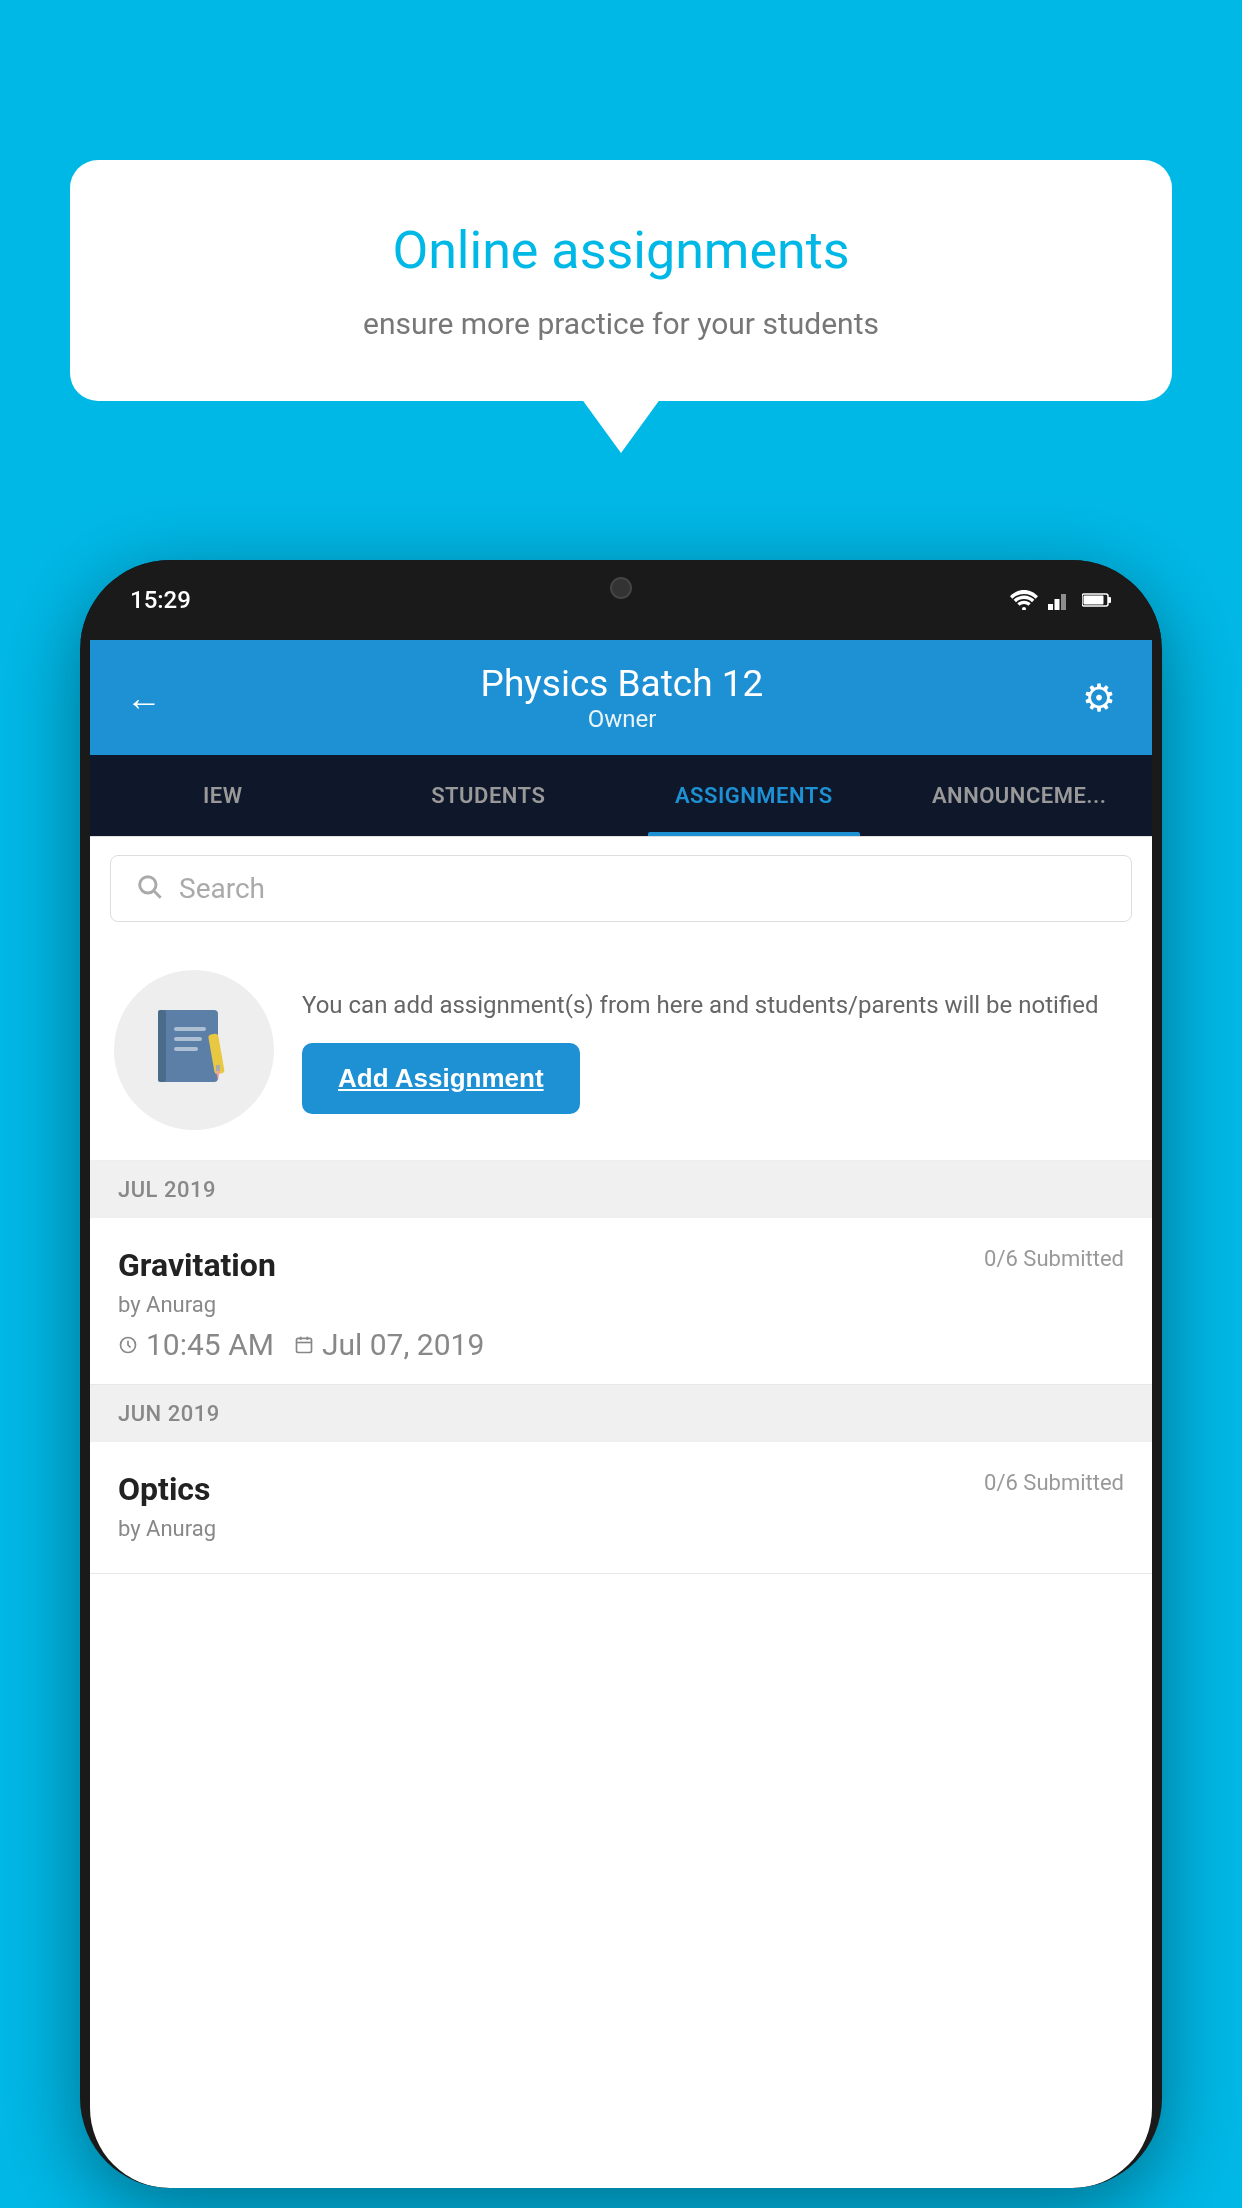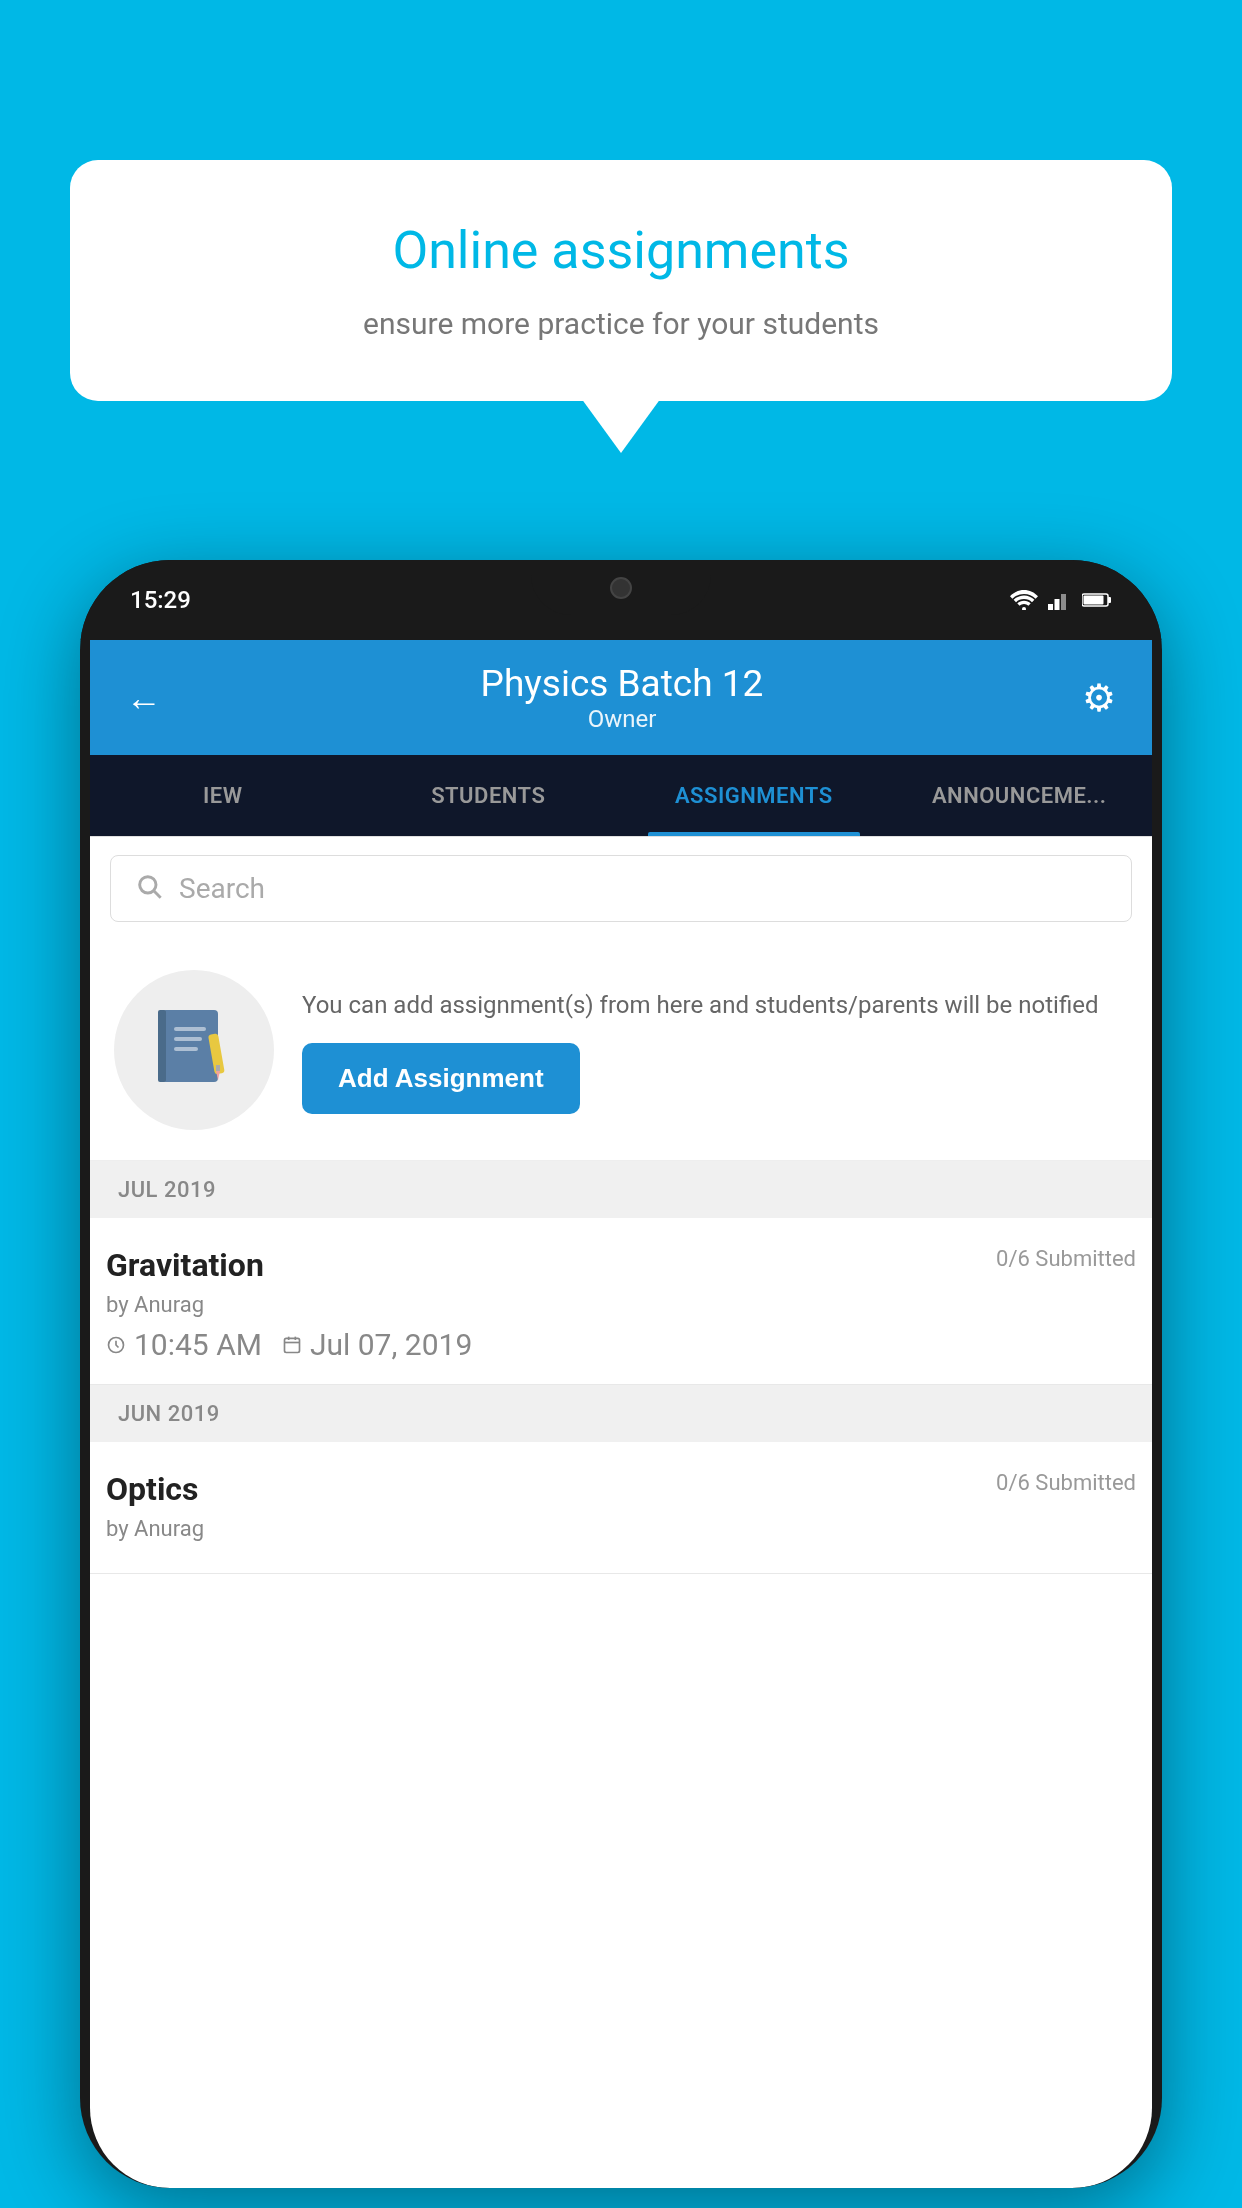--- a/index.html
+++ b/index.html
@@ -223,35 +223,36 @@
     }
     .add-assignment-btn {
       background: #1e90d4;
       color: white;
       border: none;
       border-radius: 10px;
       padding: 20px 36px;
       font-size: 26px;
       font-weight: 600;
       cursor: pointer;
+      text-decoration: underline;
     }
 
     
     .month-header {
       background: #f0f0f0;
       padding: 16px 28px;
       font-size: 22px;
       color: #888;
       font-weight: 500;
       letter-spacing: 0.5px;
     }
 
     
     .assignment-item {
-      padding: 28px 16px 22px;
+      padding: 28px 28px 22px;
       border-bottom: 1px solid #e8e8e8;
       background: white;
     }
     .assignment-top {
       display: flex;
       justify-content: space-between;
       align-items: flex-start;
       margin-bottom: 8px;
     }
     .assignment-name {

